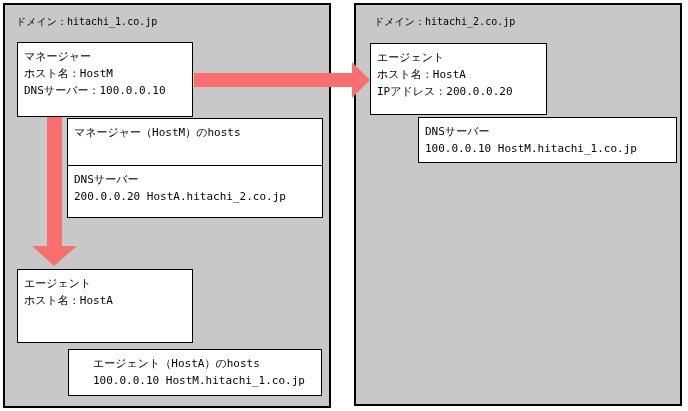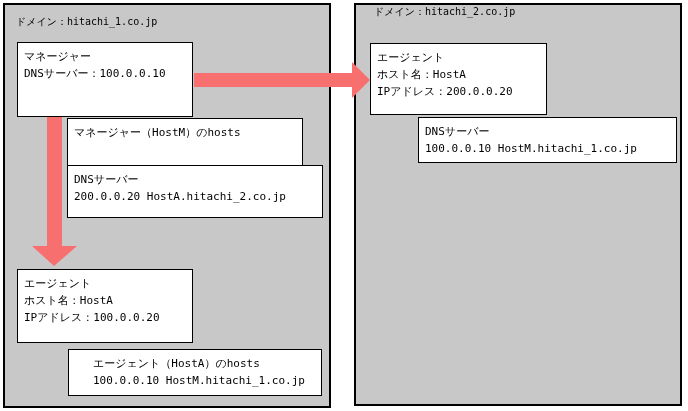--- a/index.html
+++ b/index.html
@@ -41,40 +41,40 @@
     border-top:20px solid var(--arrow);
   }
 </style>
 </head>
 <body>
 
 <div class="domain" style="left:3px;top:3px;width:328px;height:405px;"></div>
 <div class="domain" style="left:354px;top:3px;width:328px;height:403px;"></div>
 
 <div class="domain-label" style="left:16px;top:13px;">ドメイン：hitachi_1.co.jp</div>
-<div class="domain-label" style="left:374px;top:3px;">ドメイン：hitachi_2.co.jp</div>
+<div class="domain-label" style="left:374px;top:13px;">ドメイン：hitachi_2.co.jp</div>
 
 <div class="box" style="left:17px;top:42px;width:176px;height:75px;">
   <span class="line">マネージャー</span>
+  <span class="line">ホスト名：HostM</span>
   <span class="line">DNSサーバー：100.0.0.10</span>
 </div>
 
-<div class="box" style="left:67px;top:118px;width:236px;height:48px;">
+<div class="box" style="left:67px;top:118px;width:256px;height:48px;">
   <span class="line">マネージャー（HostM）のhosts</span>
 </div>
 
 <div class="box" style="left:67px;top:165px;width:256px;height:53px;">
   <span class="line">DNSサーバー</span>
   <span class="line">200.0.0.20 HostA.hitachi_2.co.jp</span>
 </div>
 
 <div class="box" style="left:17px;top:269px;width:176px;height:74px;">
   <span class="line">エージェント</span>
   <span class="line">ホスト名：HostA</span>
-  <span class="line">IPアドレス：100.0.0.20</span>
 </div>
 
 <div class="box" style="left:68px;top:349px;width:254px;height:47px;padding-left:24px;">
   <span class="line">エージェント（HostA）のhosts</span>
   <span class="line">100.0.0.10 HostM.hitachi_1.co.jp</span>
 </div>
 
 <div class="box" style="left:370px;top:43px;width:177px;height:72px;">
   <span class="line">エージェント</span>
   <span class="line">ホスト名：HostA</span>

